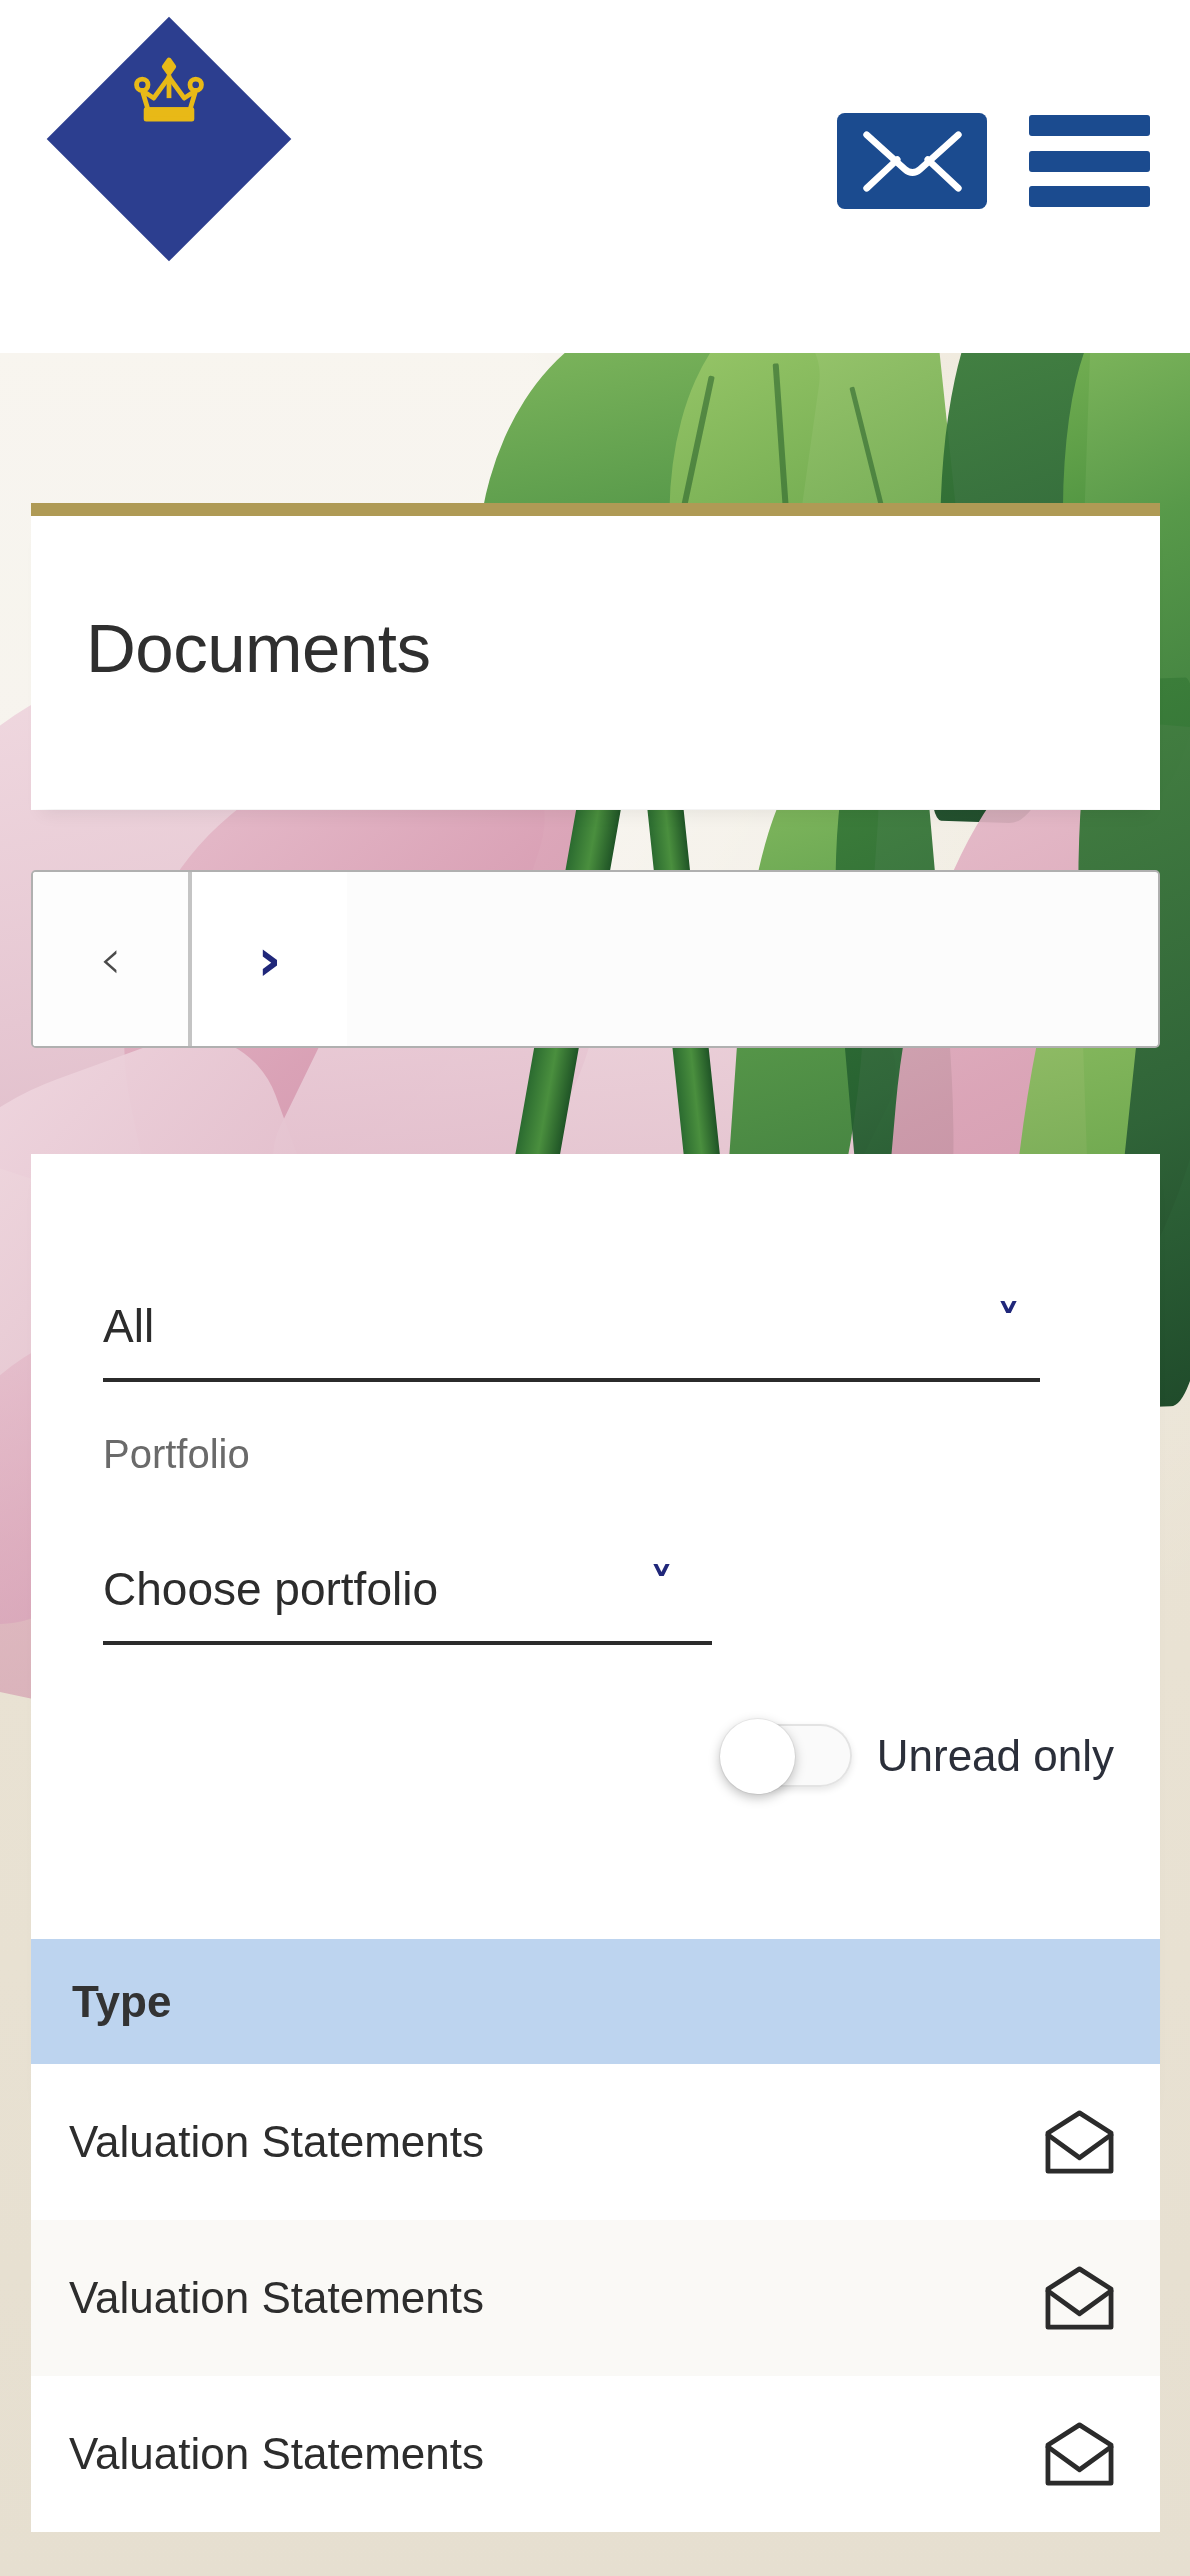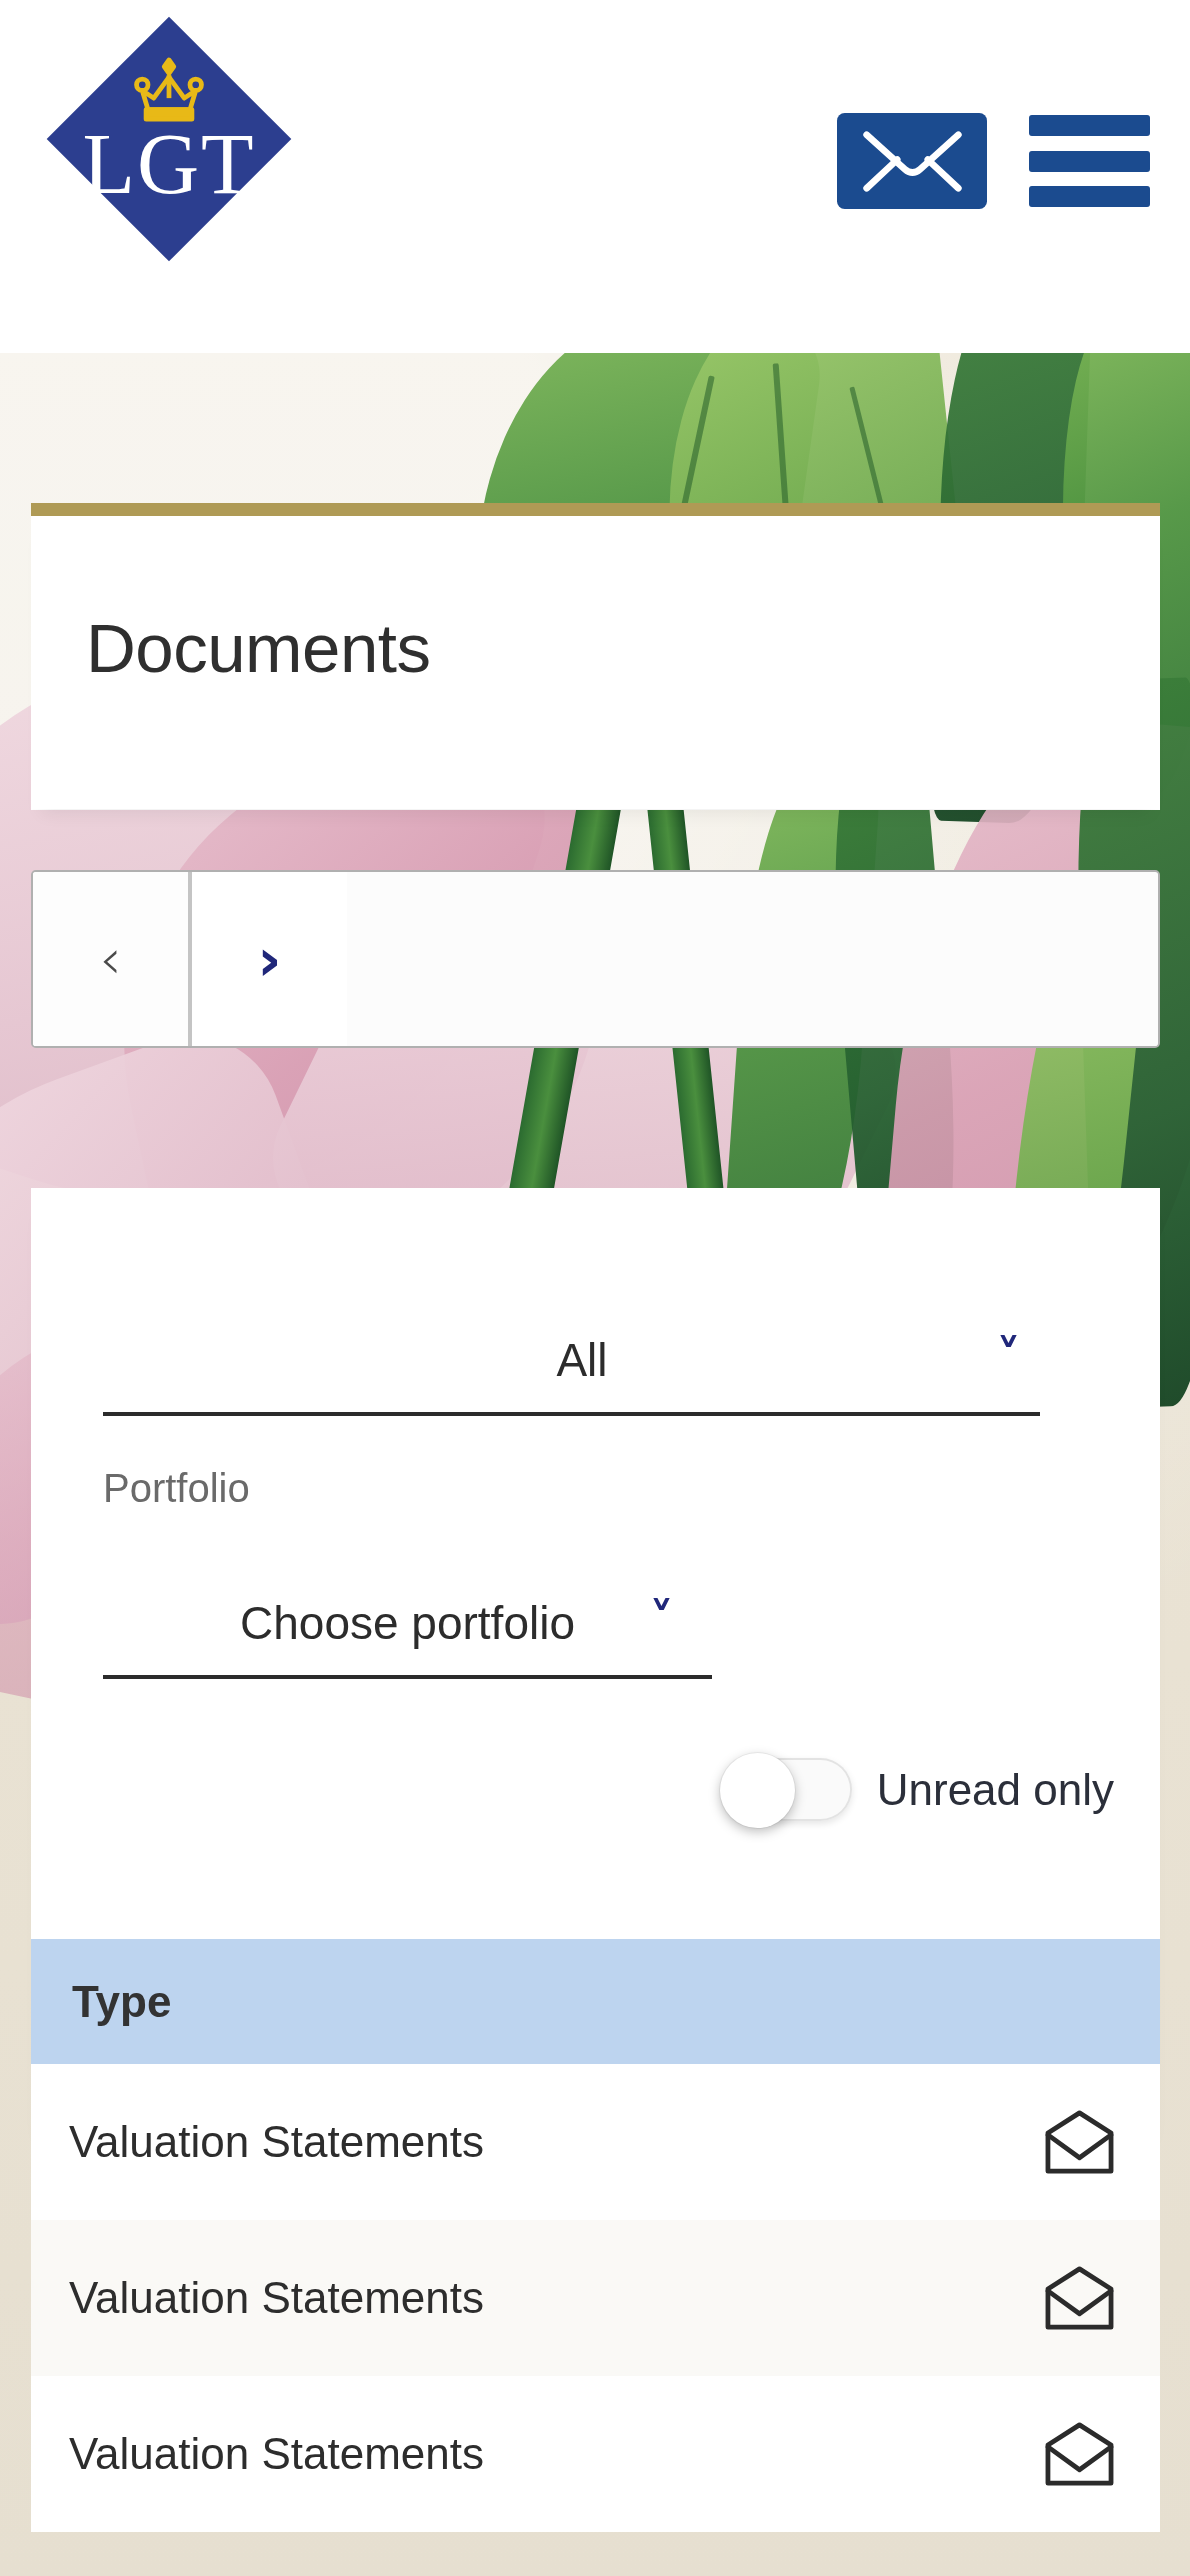--- a/index.html
+++ b/index.html
@@ -130,23 +130,22 @@
                font-family:"DejaVu Sans", sans-serif; }
   .chev-next { font-size:59px; color:#20277A; font-weight:700; line-height:1;
                font-family:"DejaVu Sans", sans-serif; }
   .period .label {
     flex:1; display:flex; align-items:center; justify-content:center;
     font-size:42px; font-weight:700; color:#3A3A3A; background:#FDFDFD;
   }
 
   
   .filter-card {
-    top:1188px; height:950px;
+    top:1154px; height:950px;
     box-shadow:0 15.3px 19px -11.5px rgba(0,0,0,.08);
-    text-align:center;
   }
   .select-row {
     position:absolute; cursor:pointer;
   }
   .sel-all { left:72px; top:149px; width:958px; }
   .sel-all .val {
     font-size:46px; color:#2C2C2C; font-weight:300; line-height:1;
   }
   .sel-all .chev {
     position:absolute; right:40px; top:-3.8px;
@@ -261,21 +260,20 @@
       <div class="logo-diamond"></div>
       <svg class="logo-crown" viewBox="0 0 88 72">
         <g fill="none" stroke="#E8B917" stroke-width="5" stroke-linejoin="round">
           <path d="M44 4 L49 11 L44 18 L39 11 Z" fill="#E8B917"></path>
           <path d="M44 20 L44 44"></path>
           <path d="M16 24 C8 24 8 36 16 36 L22 56 L66 56 L72 36 C80 36 80 24 72 24
                    C64 24 64 36 72 36 L60 44 L44 22 L28 44 L16 36 C24 36 24 24 16 24 Z"></path>
           <path d="M20 56 L68 56 L68 66 L20 66 Z" fill="#E8B917"></path>
         </g>
       </svg>
-      <div class="logo-text">LGT</div>
     </div>
 
     <div class="header-actions">
       <div class="mail-btn">
         <svg viewBox="0 0 112 72">
           <g fill="none" stroke="#FFFFFF" stroke-width="7" stroke-linecap="round" stroke-linejoin="round">
             <path d="M8 8 L48 44 Q56 51 64 44 L104 8"></path>
             <path d="M8 64 L40 34"></path>
             <path d="M104 64 L72 34"></path>
           </g>

